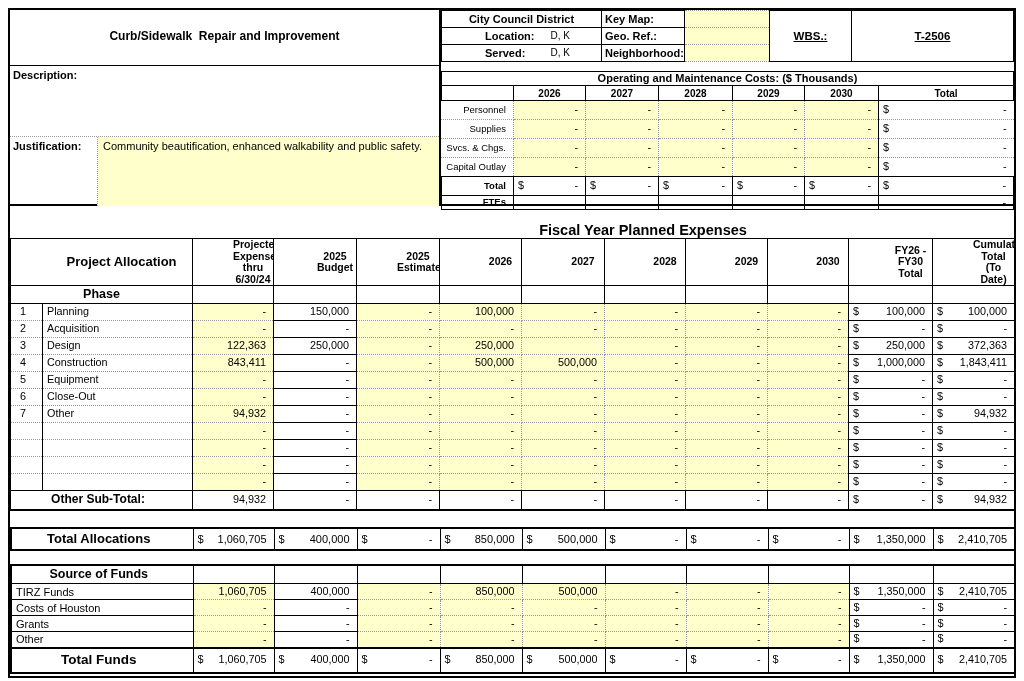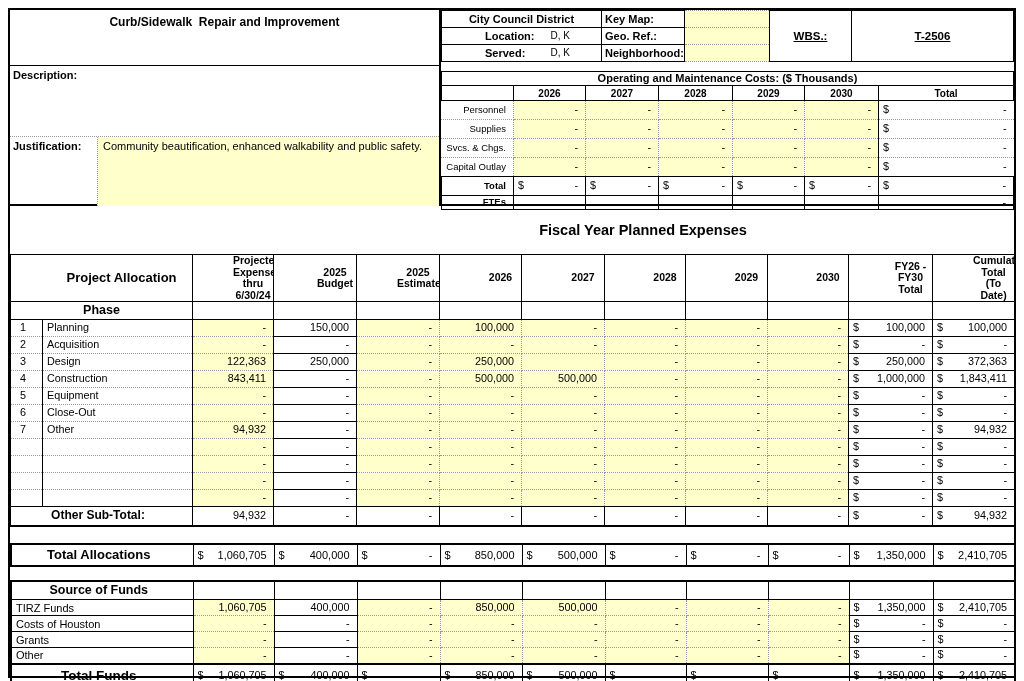--- a/index.html
+++ b/index.html
@@ -3,21 +3,21 @@
 <meta charset="utf-8">
 <style>
   :root{ --hl:#FFFFCC; }
   *{ box-sizing:border-box; margin:0; padding:0; }
   body{ width:1024px; height:681px; background:#fff; font-family:"Liberation Sans", sans-serif; color:#000; position:relative; }
   .sheet{ position:absolute; left:8px; top:8px; width:1008px; height:670px; border:2px solid #000; background:#fff; }
 
   
   .top{ display:flex; height:196px; border-bottom:2px solid #000; }
   .top-left{ width:432px; border-right:2px solid #000; }
-  .title-cell{ height:56px; border-bottom:1px solid #000; text-align:center; font-weight:bold; font-size:12px; padding-top:5px; white-space:pre; }
+  .title-cell{ height:56px; border-bottom:1px solid #000; text-align:center; font-weight:bold; font-size:12px; padding-top:19px; white-space:pre; }
   .tl-row{ display:flex; height:70px; }
   .tl-row.just{ border-top:1px dotted #999; }
   .tl-label{ width:87px; font-weight:bold; font-size:11px; padding:3px 2px 0 3px; }
   .tl-text{ flex:1; background:var(--hl); border-left:1px dotted #999; font-size:11px; line-height:1.28; padding:2px 5px; }
 
   .top-right{ flex:1; }
   table{ border-collapse:collapse; table-layout:fixed; }
   td,th{ overflow:hidden; vertical-align:middle; line-height:1.1; }
 
   .info{ width:572px; }
@@ -41,21 +41,21 @@
   .om td.tcol{ border-left:1px solid #000; border-right:none; }
   .om td.num{ text-align:right; padding-right:7px; }
   .om td.bold{ font-weight:bold; }
   .om tr.ftes td{ height:14px; }
 
   
   td.acct{ text-align:right; padding-right:6px; position:relative; }
   td.acct .dollar{ position:absolute; left:4px; top:50%; transform:translateY(-50%); }
 
   
-  .fy-title{ margin:16px 0 16px 253px; width:760px; text-align:center; font-weight:bold; font-size:14.5px; }
+  .fy-title{ margin:16px 0 0 253px; width:760px; text-align:center; font-weight:bold; font-size:14.5px; }
 
   .alloc, .grand, .funds{ width:1004px; }
   .alloc{ border:1px solid #000; border-bottom:2px solid #000; }
   .alloc th{ border:1px solid #000; font-weight:bold; font-size:10.5px; white-space:pre-line; height:46px;padding-left:40px; }
   .alloc th.pa{ font-size:13px; }
   td.num{ text-align:right; padding-right:7px; font-size:10.8px; }
   td.lbl{ text-align:left; padding-left:4px; font-size:11px; }
   td.cnum{ text-align:center; font-size:10.8px; }
   td.y{ background:var(--hl); border:1px dotted #999; }
   td.w{ border:1px solid #000; }

